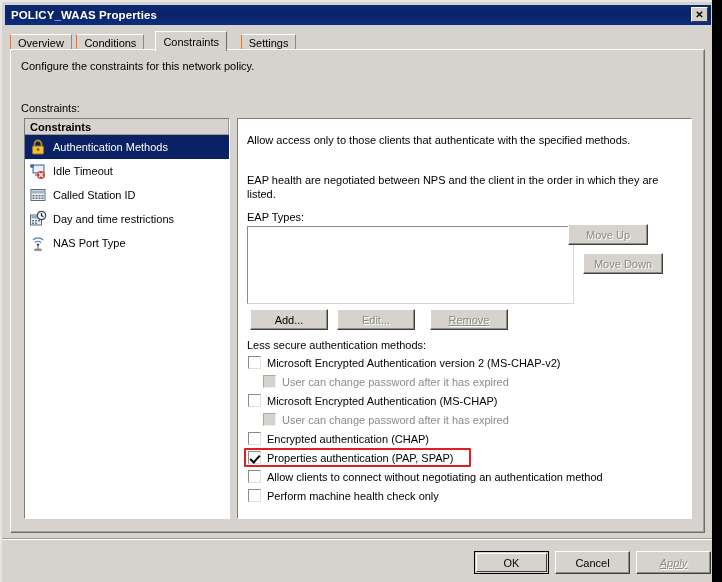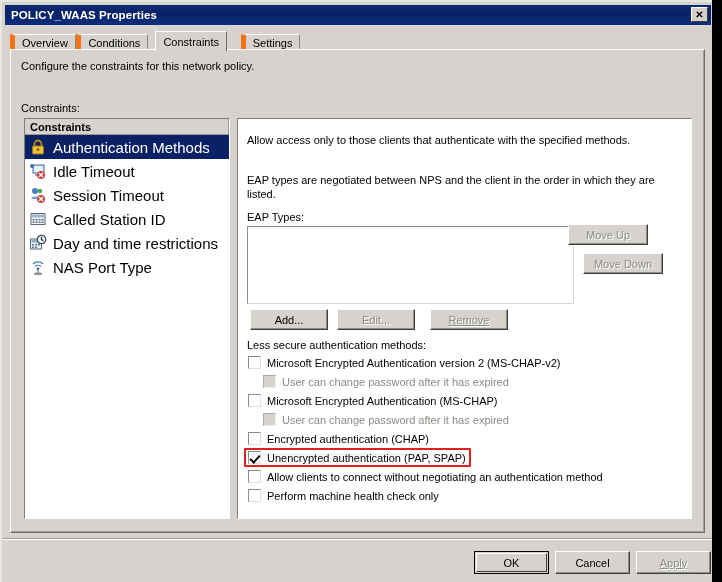--- a/index.html
+++ b/index.html
@@ -78,21 +78,21 @@
     left: 8px; top: 29px;
     width: 696px;
     height: 19px;
   }
   .tab {
     position: absolute;
     top: 3px;
     height: 16px;
     padding: 0 7px;
     background: #d6d3ce;
-    border-left: 5px solid #f97316;
+    border-left: 1px solid #f97316;
     border-top: 1px solid #ffffff;
     border-right: 1px solid #8a8a82;
     box-sizing: border-box;
     display: flex;
     align-items: center;
     font-size: 11px;
     white-space: nowrap;
     cursor: default;
   }
   .tab.selected {
@@ -163,21 +163,21 @@
     font-weight: bold;
     font-size: 11px;
     box-sizing: border-box;
     cursor: default;
   }
   .list-item {
     height: 24px;
     display: flex;
     align-items: center;
     padding-left: 4px;
-    font-size: 15px;
+    font-size: 11px;
     cursor: default;
     white-space: nowrap;
   }
   .list-item.selected {
     background: #0a2265;
     color: #ffffff;
   }
   .li-icon {
     width: 18px;
     height: 18px;
@@ -318,21 +318,21 @@
   .btn.default-btn { border: 1px solid #000000; }
   .btn.default-btn .face {
     position: absolute;
     left: 1px; top: 1px; right: 1px; bottom: 1px;
     border: 1px solid #ffffff;
     border-right-color: #40403a;
     border-bottom-color: #40403a;
     box-sizing: border-box;
     pointer-events: none;
   }
-  .underline-a { text-decoration: underline; }
+  .underline-a { text-decoration: underline; font-style: italic; }
 </style>
 </head>
 <body>
 
 <div class="window">
 
   <div class="titlebar">
     <span class="titlebar-text">POLICY_WAAS Properties</span>
     <div class="close-btn">✕</div>
   </div>
@@ -372,30 +372,20 @@
         <div class="list-item">
           <span class="li-icon"><svg width="18" height="18" viewBox="0 0 18 18">
               <rect x="4" y="3" width="11" height="8" fill="#c9d8ec" stroke="#4a6c96" stroke-width="1"></rect>
               <rect x="5" y="4" width="9" height="6" fill="#e8f0fa"></rect>
               <rect x="6" y="12" width="8" height="2" fill="#8fa8c4"></rect>
               <circle cx="3" cy="4" r="2" fill="#3a6fb8"></circle>
               <circle cx="12" cy="13" r="4" fill="#d84040"></circle>
               <path d="M10 11 l4 4 M14 11 l-4 4" stroke="#fff" stroke-width="1.4"></path>
             </svg></span>
           <span>Idle Timeout</span>
-        </div>
-        <div class="list-item">
-          <span class="li-icon"><svg width="18" height="18" viewBox="0 0 18 18">
-              <circle cx="6" cy="5" r="3" fill="#4a7fc1"></circle>
-              <path d="M2 13 a4.5 4.5 0 0 1 8 0 z" fill="#6b9fd8"></path>
-              <circle cx="11" cy="5" r="2.2" fill="#4aa74a"></circle>
-              <circle cx="12" cy="13" r="4" fill="#d84040"></circle>
-              <path d="M10 11 l4 4 M14 11 l-4 4" stroke="#fff" stroke-width="1.4"></path>
-            </svg></span>
-          <span>Session Timeout</span>
         </div>
         <div class="list-item">
           <span class="li-icon"><svg width="18" height="18" viewBox="0 0 18 18">
               <rect x="2" y="3.5" width="14" height="11" fill="#eef2f6" stroke="#5a6a7a" stroke-width="1"></rect>
               <rect x="3" y="4.5" width="12" height="3" fill="#9fb6cc"></rect>
               <g fill="#5a6a7a">
                 <rect x="3.5" y="9" width="2" height="1.4"></rect>
                 <rect x="6.5" y="9" width="2" height="1.4"></rect>
                 <rect x="9.5" y="9" width="2" height="1.4"></rect>
                 <rect x="12.5" y="9" width="2" height="1.4"></rect>
@@ -431,21 +421,21 @@
               <rect x="8.3" y="11.5" width="1.4" height="3.5" fill="#8a8a8a"></rect>
               <rect x="5.5" y="15" width="7" height="1.6" rx="0.6" fill="#9a9a9a" stroke="#6a6a6a" stroke-width="0.6"></rect>
             </svg></span>
           <span>NAS Port Type</span>
         </div>
       </div>
   </div>
 
   <div class="right-panel">
     <div class="rp-text rp-allow">Allow access only to those clients that authenticate with the specified methods.</div>
-    <div class="rp-text rp-eap1">EAP types are negotiated between NPS and the client in the order in which they are</div>
+    <div class="rp-text rp-eap1">EAP health are negotiated between NPS and the client in the order in which they are</div>
     <div class="rp-text rp-eap2">listed.</div>
     <div class="rp-text rp-eaplbl">EAP Types:</div>
 
     <div class="eap-listbox"></div>
 
     <div class="btn btn-moveup disabled">
       <span class="inner-edge"></span>
         <span>Move Up</span>
     </div>
     <div class="btn btn-movedown disabled">
@@ -483,21 +473,21 @@
         <div class="cbrow indent disabled" style="top: 294px;">
           <span class="checkbox dis"></span>
           <span>User can change password after it has expired</span>
         </div>
         <div class="cbrow normal" style="top: 313px;">
           <span class="checkbox"></span>
           <span>Encrypted authentication (CHAP)</span>
         </div>
         <div class="cbrow normal" style="top: 332px;">
           <span class="checkbox checked"></span>
-          <span>Unencrypted authentication (PAP, SPAP)</span>
+          <span>Properties authentication (PAP, SPAP)</span>
         </div>
         <div class="highlight-box" style="left: 6px; top: 329px; width: 227px; height: 19px;"></div>
         <div class="cbrow normal" style="top: 351px;">
           <span class="checkbox"></span>
           <span>Allow clients to connect without negotiating an authentication method</span>
         </div>
         <div class="cbrow normal" style="top: 370px;">
           <span class="checkbox"></span>
           <span>Perform machine health check only</span>
         </div>

